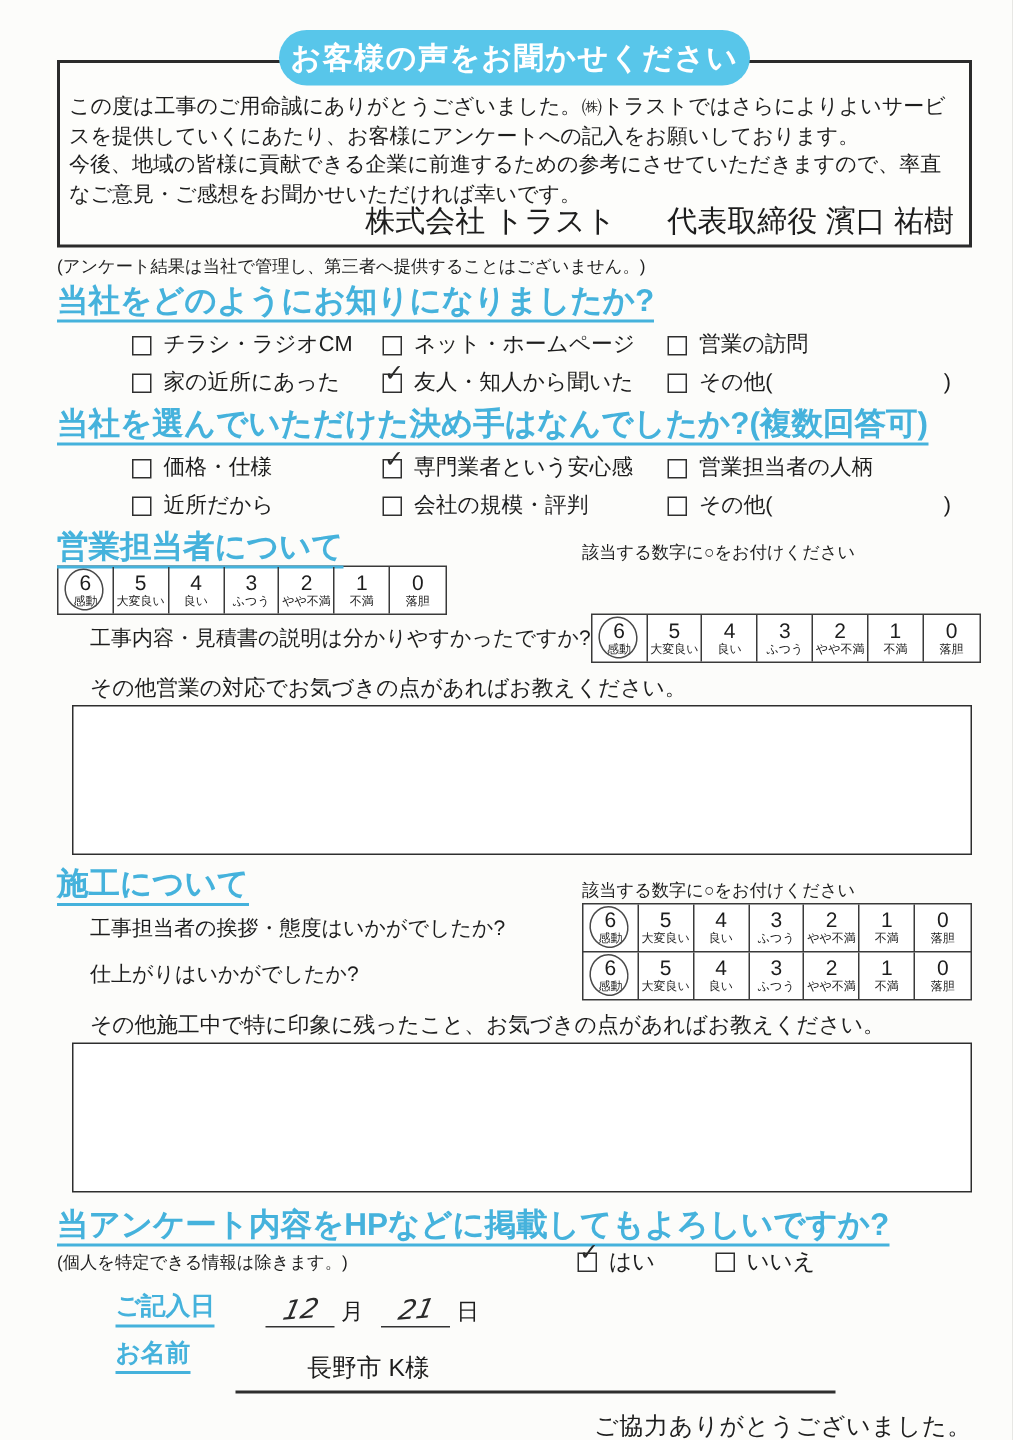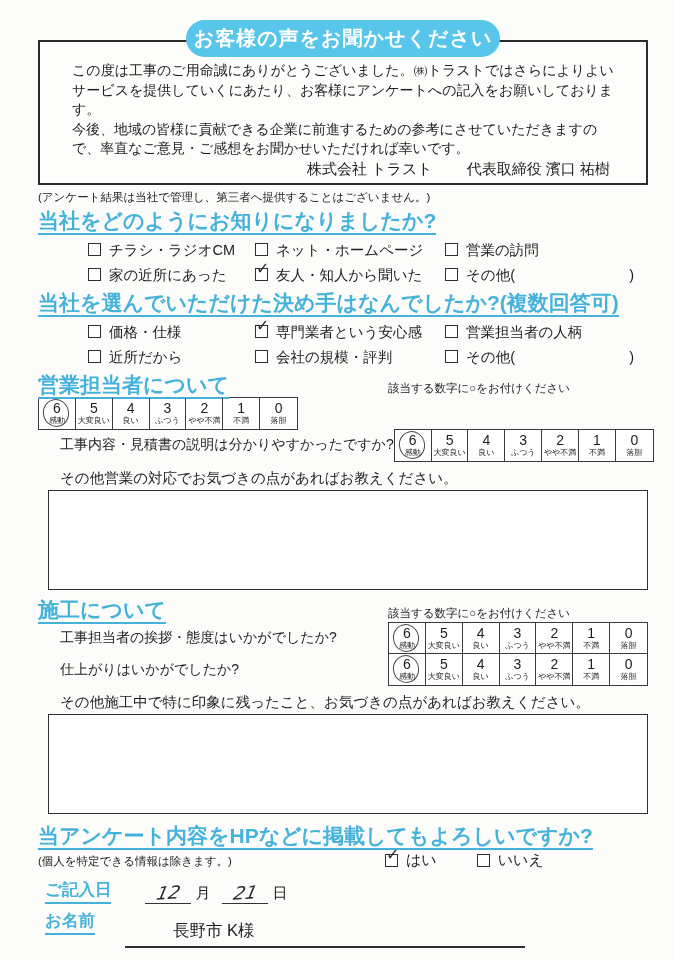--- a/index.html
+++ b/index.html
@@ -20,23 +20,23 @@
     color:var(--ink);
   }
   
   .intro-wrap{position:relative;margin-top:18px;}
   .banner{
     position:absolute;top:-20px;left:50%;transform:translateX(-50%);
     width:314px;height:37px;background:var(--banner);border-radius:19px;
     display:flex;align-items:center;justify-content:center;
     color:#fff;font-size:20px;font-weight:bold;letter-spacing:1px;z-index:2;white-space:nowrap;
   }
-  .intro-box{border:2px solid #2b2b2b;padding:19px 32px 5px;font-size:14px;line-height:19.5px;background:#fdfdfb;}
+  .intro-box{border:2px solid #2b2b2b;padding:19px 6px 5px;font-size:14px;line-height:19.5px;background:#fdfdfb;}
   .intro-box p{margin:0;}
-  .signature{display:flex;justify-content:flex-end;gap:34px;font-size:15px;line-height:19px;padding-right:4px;white-space:nowrap;}
+  .signature{display:flex;justify-content:flex-end;gap:34px;font-size:20px;line-height:19px;padding-right:4px;white-space:nowrap;}
   .privacy{font-size:11.5px;margin:5px 0 0;}
   
   .sec-title{
     color:var(--accent);font-size:21px;font-weight:bold;line-height:1.1;
     display:inline-block;border-bottom:2px solid currentColor;padding-bottom:1px;margin:0;white-space:nowrap;
   }
   .q-block{margin-top:4px;}
   .q-block + .q-block{margin-top:6px;}
   
   .cb-grid{display:grid;grid-template-columns:167px 190px auto;margin:5px 0 2px 50px;row-gap:5px;font-size:14.5px;line-height:20px;}
@@ -65,21 +65,21 @@
   .comment-box{border:1.6px solid #2e2e2e;height:100px;margin-left:10px;background:#fff;}
   
   .publish-block{margin-top:10px;}
   .publish-row{position:relative;height:20px;margin-top:1px;display:flex;align-items:center;}
   .publish-note{font-size:11.5px;}
   .publish-options{position:absolute;left:347px;top:0;display:flex;gap:40px;font-size:15px;}
   .publish-options .cb-item{display:inline-flex;}
   
   .cyan-label{
     color:var(--accent);font-size:16.5px;font-weight:bold;
-    border-bottom:2px solid currentColor;padding-bottom:1px;white-space:nowrap;
+    border-bottom:2px solid currentColor;padding-bottom:1px;white-space:nowrap;margin-left:32px;
   }
   .date-row{margin-top:8px;display:flex;align-items:flex-end;font-size:15px;padding-left:7px;}
   .date-row .cyan-label{margin-right:22px;}
   .date-slot{width:46px;border-bottom:1.6px solid #333;text-align:center;margin:0 4px 0 12px;font-size:18px;line-height:20px;}
   .hand{font-style:italic;display:inline-block;transform:skewX(-16deg) rotate(-4deg);font-family:"DejaVu Sans",sans-serif;color:#2b2b2b;}
   .date-unit{padding-bottom:1px;}
   .name-row{margin-top:6px;display:flex;align-items:flex-start;padding-left:7px;}
   .name-line{margin-left:30px;width:400px;border-bottom:2px solid #2e2e2e;padding:10px 0 4px 48px;font-size:16.5px;}
   .footer-row{margin-top:12px;display:flex;align-items:flex-end;flex-direction:column;}
   .closing{margin-left:90px;font-size:16px;letter-spacing:0.5px;}

